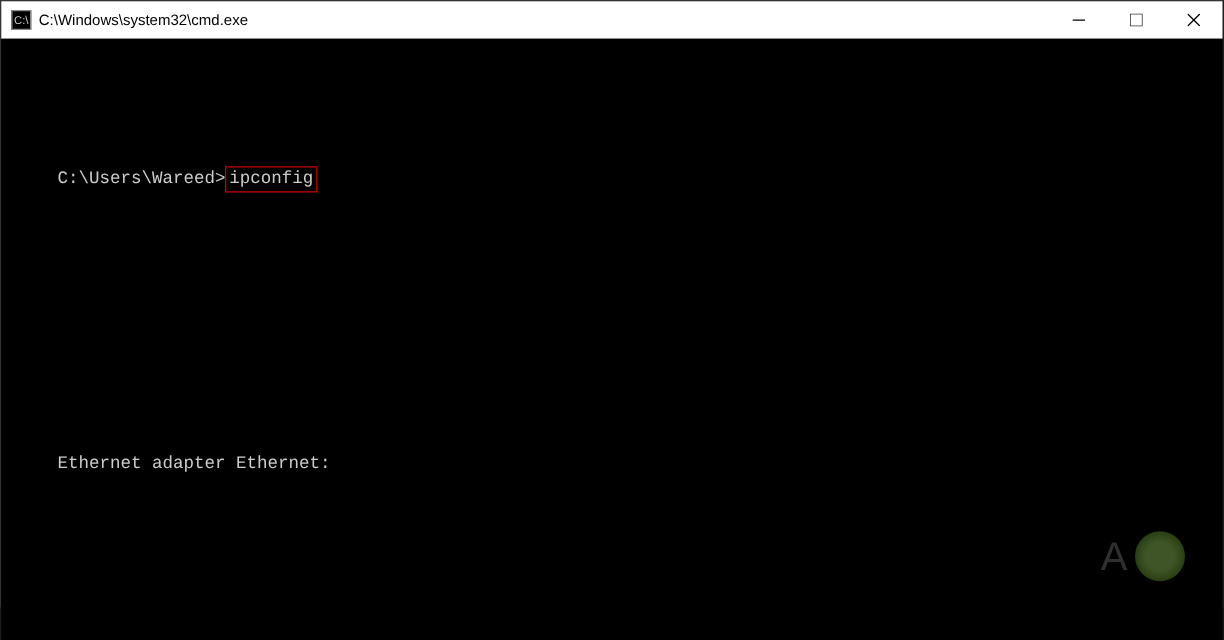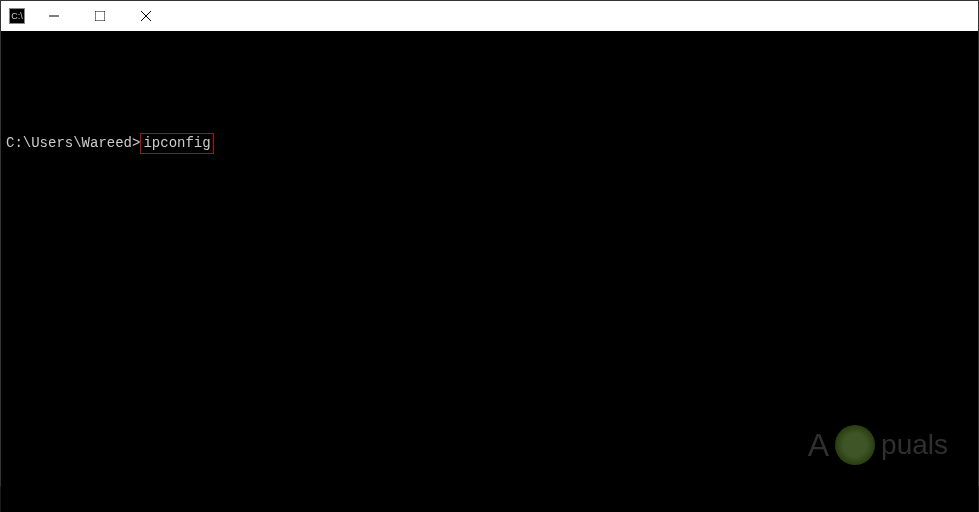--- a/index.html
+++ b/index.html
@@ -70,20 +70,21 @@
       color: #ccc;
       font-size: 14px;
       line-height: 1.35;
       background: #000;
       white-space: pre;
       font-family: 'Consolas', 'Courier New', monospace;
     }
     .line {
       display: block;
       min-height: 1.35em;
+      margin-left: 40px;
     }
     .highlight-red {
       border: 1px solid #cc0000;
       padding: 0 2px;
       display: inline-block;
     }
     .watermark {
       position: absolute;
       right: 30px;
       bottom: 20px;
@@ -104,20 +105,21 @@
     }
   </style>
 </head>
 <body>
 
 <div class="window">
   <div class="titlebar">
     <div class="titlebar-icon">
       <span>C:\</span>
     </div>
+    <div class="titlebar-title">C:\Windows\system32\cmd.exe</div>
     <div class="titlebar-controls">
       <div class="titlebar-button">
         <svg width="10" height="10">
             <line x1="0" y1="5" x2="10" y2="5"></line>
           </svg>
       </div>
       <div class="titlebar-button">
         <svg width="10" height="10">
             <rect x="0" y="0" width="10" height="10"></rect>
           </svg>
@@ -130,35 +132,35 @@
       </div>
     </div>
   </div>
 
   <div class="terminal">
     <span class="line"> </span>
     <span class="line"><span>C:\Users\Wareed&gt;</span><span class="highlight-red">ipconfig</span></span>
     <span class="line"> </span>
     <span class="line"> </span>
     <span class="line"> </span>
+    <span class="line">Ethernet adapter Ethernet:</span>
     <span class="line"> </span>
     
     
     
     
     
     
     
     
     
     
     
     
     
     
   </div>
 
   <div class="watermark">
     <span style="font-size:32px;">A</span>
     <div class="watermark-icon"></div>
-    <span>puals</span>
   </div>
 </div>
 
 </body></html>

